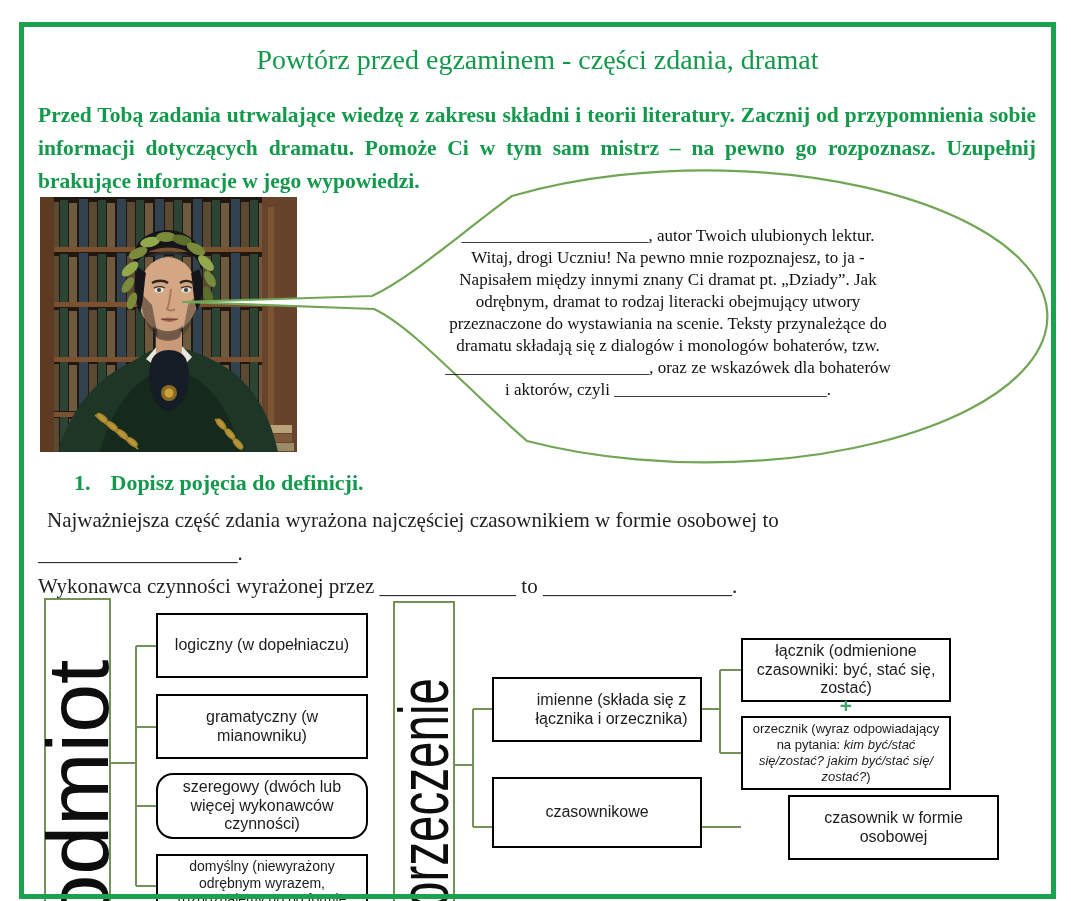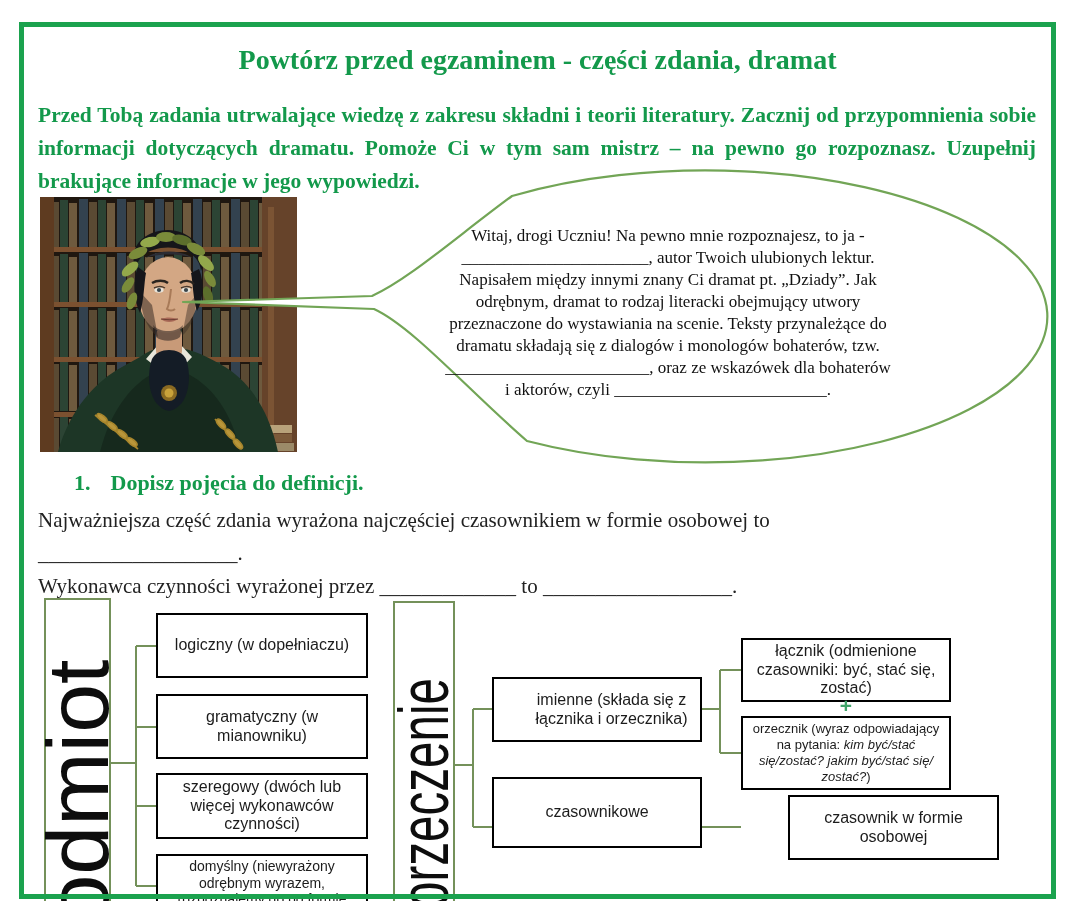--- a/index.html
+++ b/index.html
@@ -1,21 +1,21 @@
 <!DOCTYPE html>
 <html><head>
 <meta charset="utf-8">
 <style>
   html,body{margin:0;padding:0;background:#ffffff;}
   .screen{position:relative;width:1071px;height:901px;background:#ffffff;overflow:hidden;
           font-family:"Liberation Serif", serif;color:#1c1c1c;}
   .frame{position:absolute;left:19px;top:22px;width:1037px;height:877px;
          border:5px solid #1ba24e;box-sizing:border-box;z-index:10;pointer-events:none;}
   .title{position:absolute;left:19px;top:44px;width:1037px;text-align:center;
-         font-size:28px;font-weight:bold;color:#13994b;}
+         font-size:28px;font-weight:normal;color:#13994b;}
   .intro{position:absolute;left:38px;top:99px;width:998px;font-size:21.5px;font-weight:bold;
          color:#13994b;text-align:justify;line-height:33px;margin:0;}
   .portrait{position:absolute;left:40px;top:197px;width:257px;height:255px;z-index:1;}
   .bubble-svg{position:absolute;left:0;top:0;width:1071px;height:901px;z-index:2;pointer-events:none;}
   .bubble-text{position:absolute;left:385px;top:225px;width:566px;text-align:center;
                font-size:17px;line-height:22px;z-index:3;color:#111;}
   .task-heading{position:absolute;left:74px;top:470px;font-size:22px;font-weight:bold;color:#13994b;}
   .task-heading .num{margin-right:20px;}
   .body-line{position:absolute;left:38px;font-size:21px;color:#222;white-space:nowrap;}
   .dg-box{position:absolute;border:2px solid #000000;box-sizing:border-box;background:#fff;
@@ -137,44 +137,44 @@
         <ellipse cx="198" cy="247" rx="6" ry="2.6" transform="rotate(48 198 247)"></ellipse>
       </g>
     </g>
   </svg>
 
   <svg class="bubble-svg">
     <path d="M 512 196 C 455 238 409 279 372 296 L 183 302 L 374 309 C 413 327 468 390 527 441 A 342 146 0 1 0 512 196 Z" fill="#ffffff" stroke="#72a556" stroke-width="2.2" stroke-linejoin="round"></path>
   </svg>
 
   <div class="bubble-text">
+    <div>______________________, autor Twoich ulubionych lektur.</div>
     <div>Witaj, drogi Uczniu! Na pewno mnie rozpoznajesz, to ja -</div>
-    <div>______________________, autor Twoich ulubionych lektur.</div>
     <div>Napisałem między innymi znany Ci dramat pt. „Dziady”. Jak</div>
     <div>odrębnym, dramat to rodzaj literacki obejmujący utwory</div>
     <div>przeznaczone do wystawiania na scenie. Teksty przynależące do</div>
     <div>dramatu składają się z dialogów i monologów bohaterów, tzw.</div>
     <div>________________________, oraz ze wskazówek dla bohaterów</div>
     <div>i aktorów, czyli _________________________.</div>
   </div>
 
   <div class="task-heading">
     <span class="num">1.</span><span>Dopisz pojęcia do definicji.</span>
   </div>
 
-  <div class="body-line" style="top:508px;">Najważniejsza część zdania wyrażona najczęściej czasownikiem w formie osobowej to</div>
+  <div class="body-line" style="top:508px;margin-left:9px;">Najważniejsza część zdania wyrażona najczęściej czasownikiem w formie osobowej to</div>
   <div class="body-line" style="top:541px;">___________________.</div>
   <div class="body-line" style="top:574px;">Wykonawca czynności wyrażonej przez _____________ to __________________.</div>
 
   <div class="vbox" style="left:44px;top:598px;width:67px;height:360px;">
     <span class="vlabel podmiot">podmiot</span>
   </div>
   <div class="dg-box" style="left:156px;top:613px;width:212px;height:65px;">logiczny (w dopełniaczu)</div>
   <div class="dg-box" style="left:156px;top:694px;width:212px;height:65px;">gramatyczny (w mianowniku)</div>
-  <div class="dg-box" style="left:156px;top:773px;width:212px;height:66px;">szeregowy (dwóch lub więcej wykonawców czynności)</div>
+  <div class="dg-box" style="left:156px;top:773px;width:212px;height:66px;border-radius:17px;">szeregowy (dwóch lub więcej wykonawców czynności)</div>
   <div class="dg-box small14" style="left:156px;top:854px;width:212px;height:70px;align-items:flex-start;">domyślny (niewyrażony odrębnym wyrazem, rozpoznajemy go po formie</div>
 
   <div class="vbox" style="left:393px;top:601px;width:62px;height:357px;">
     <span class="vlabel orzeczenie">orzeczenie</span>
   </div>
   <div class="dg-box" style="left:492px;top:677px;width:210px;height:65px;padding-left:33px;">imienne (składa się z łącznika i orzecznika)</div>
   <div class="dg-box" style="left:492px;top:777px;width:210px;height:71px;">czasownikowe</div>
 
   <div class="dg-box" style="left:741px;top:638px;width:210px;height:64px;">łącznik (odmienione czasowniki: być, stać się, zostać)</div>
   <div class="plus">+</div>

